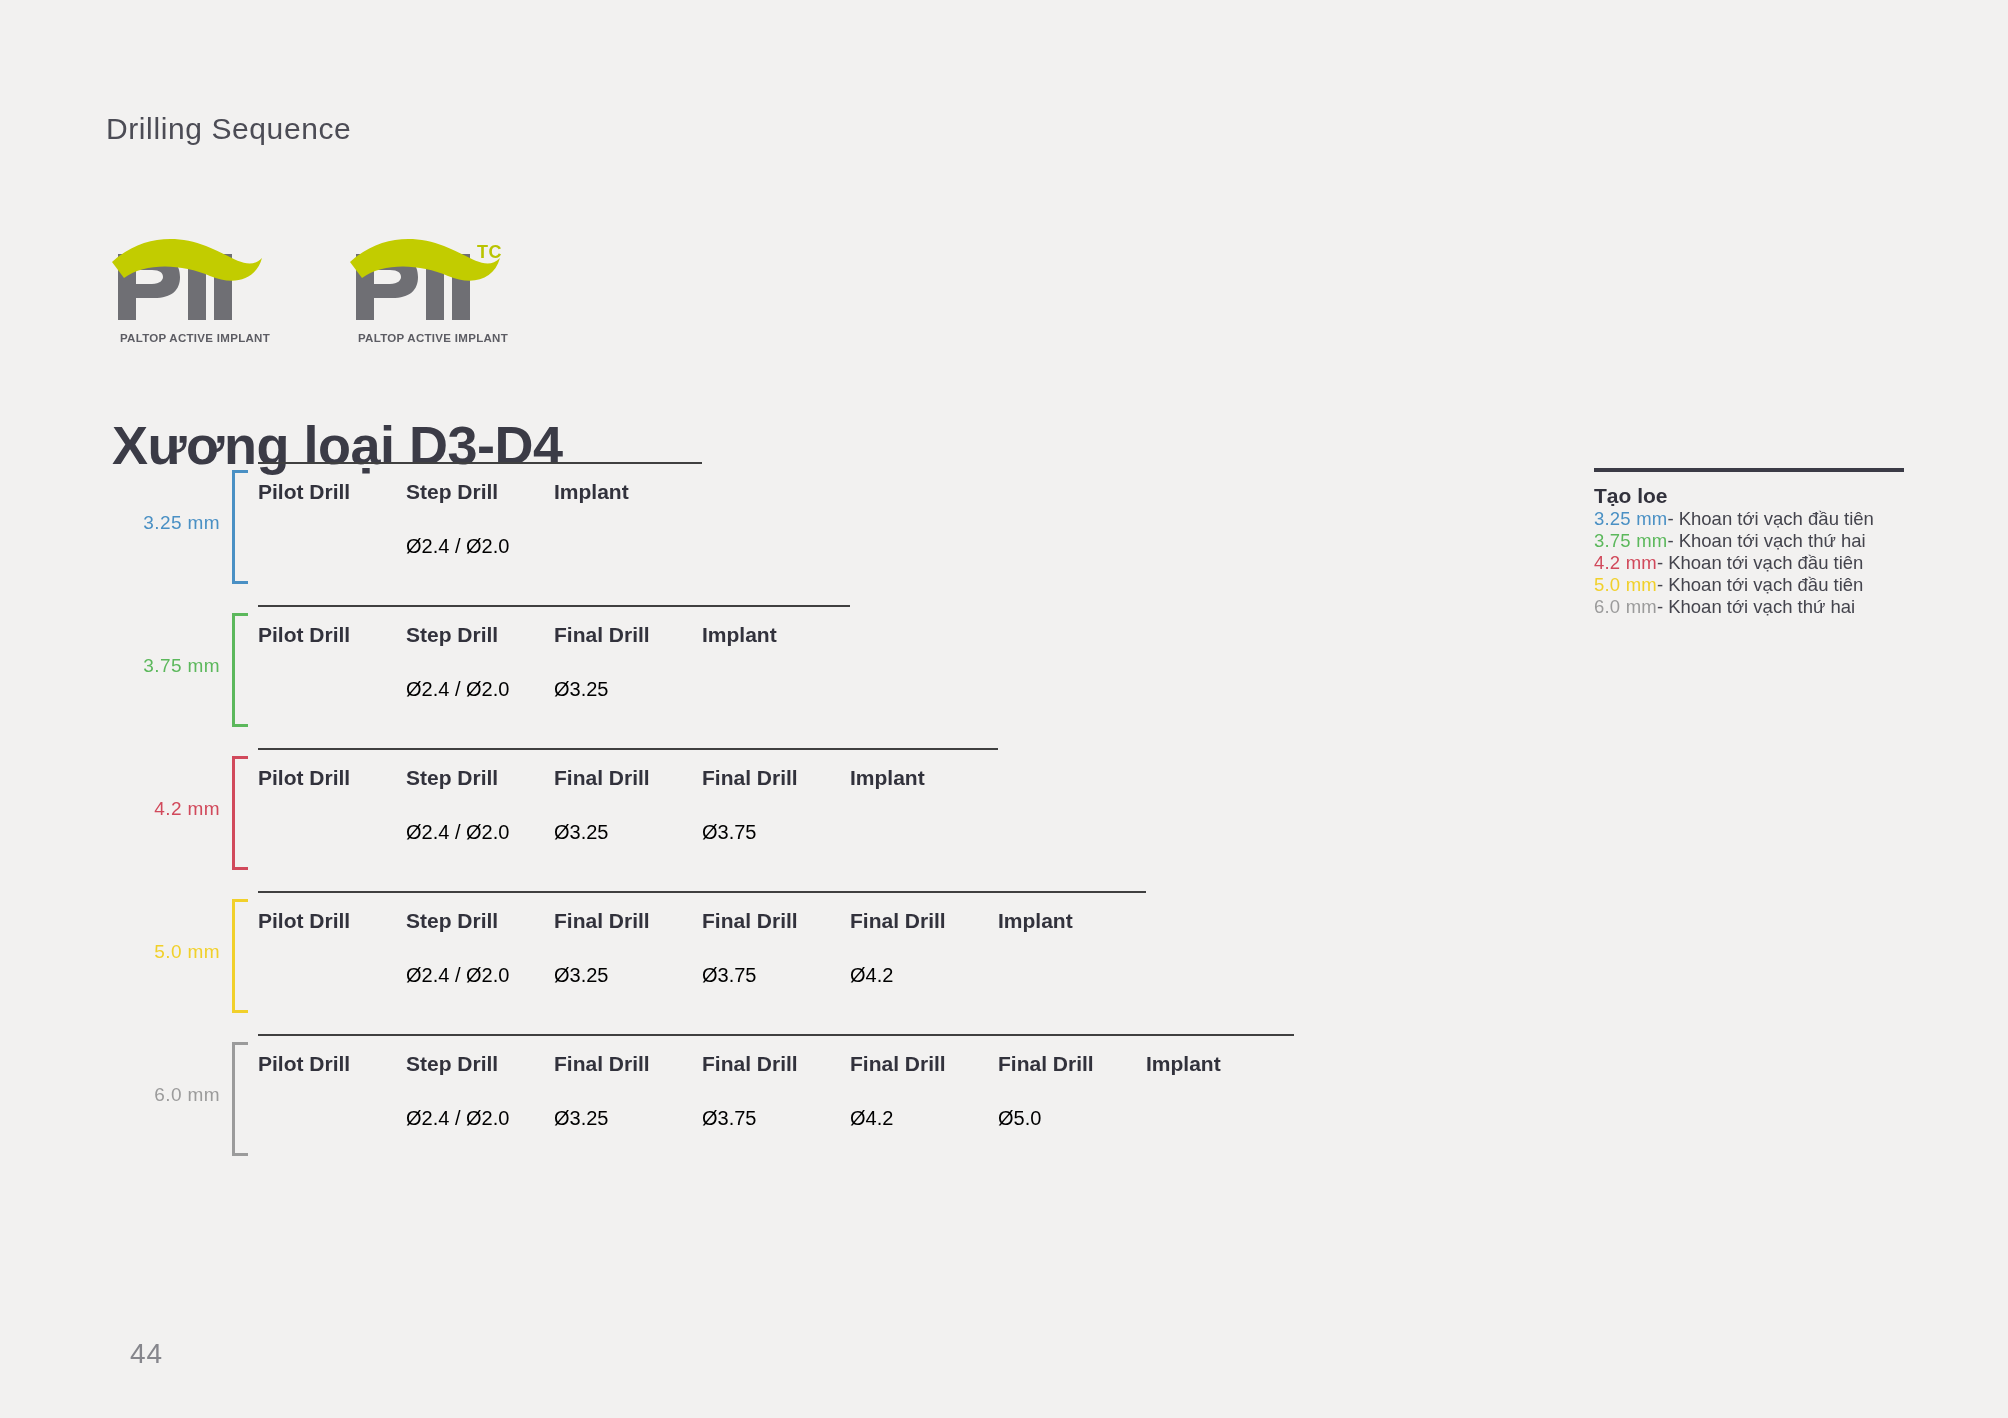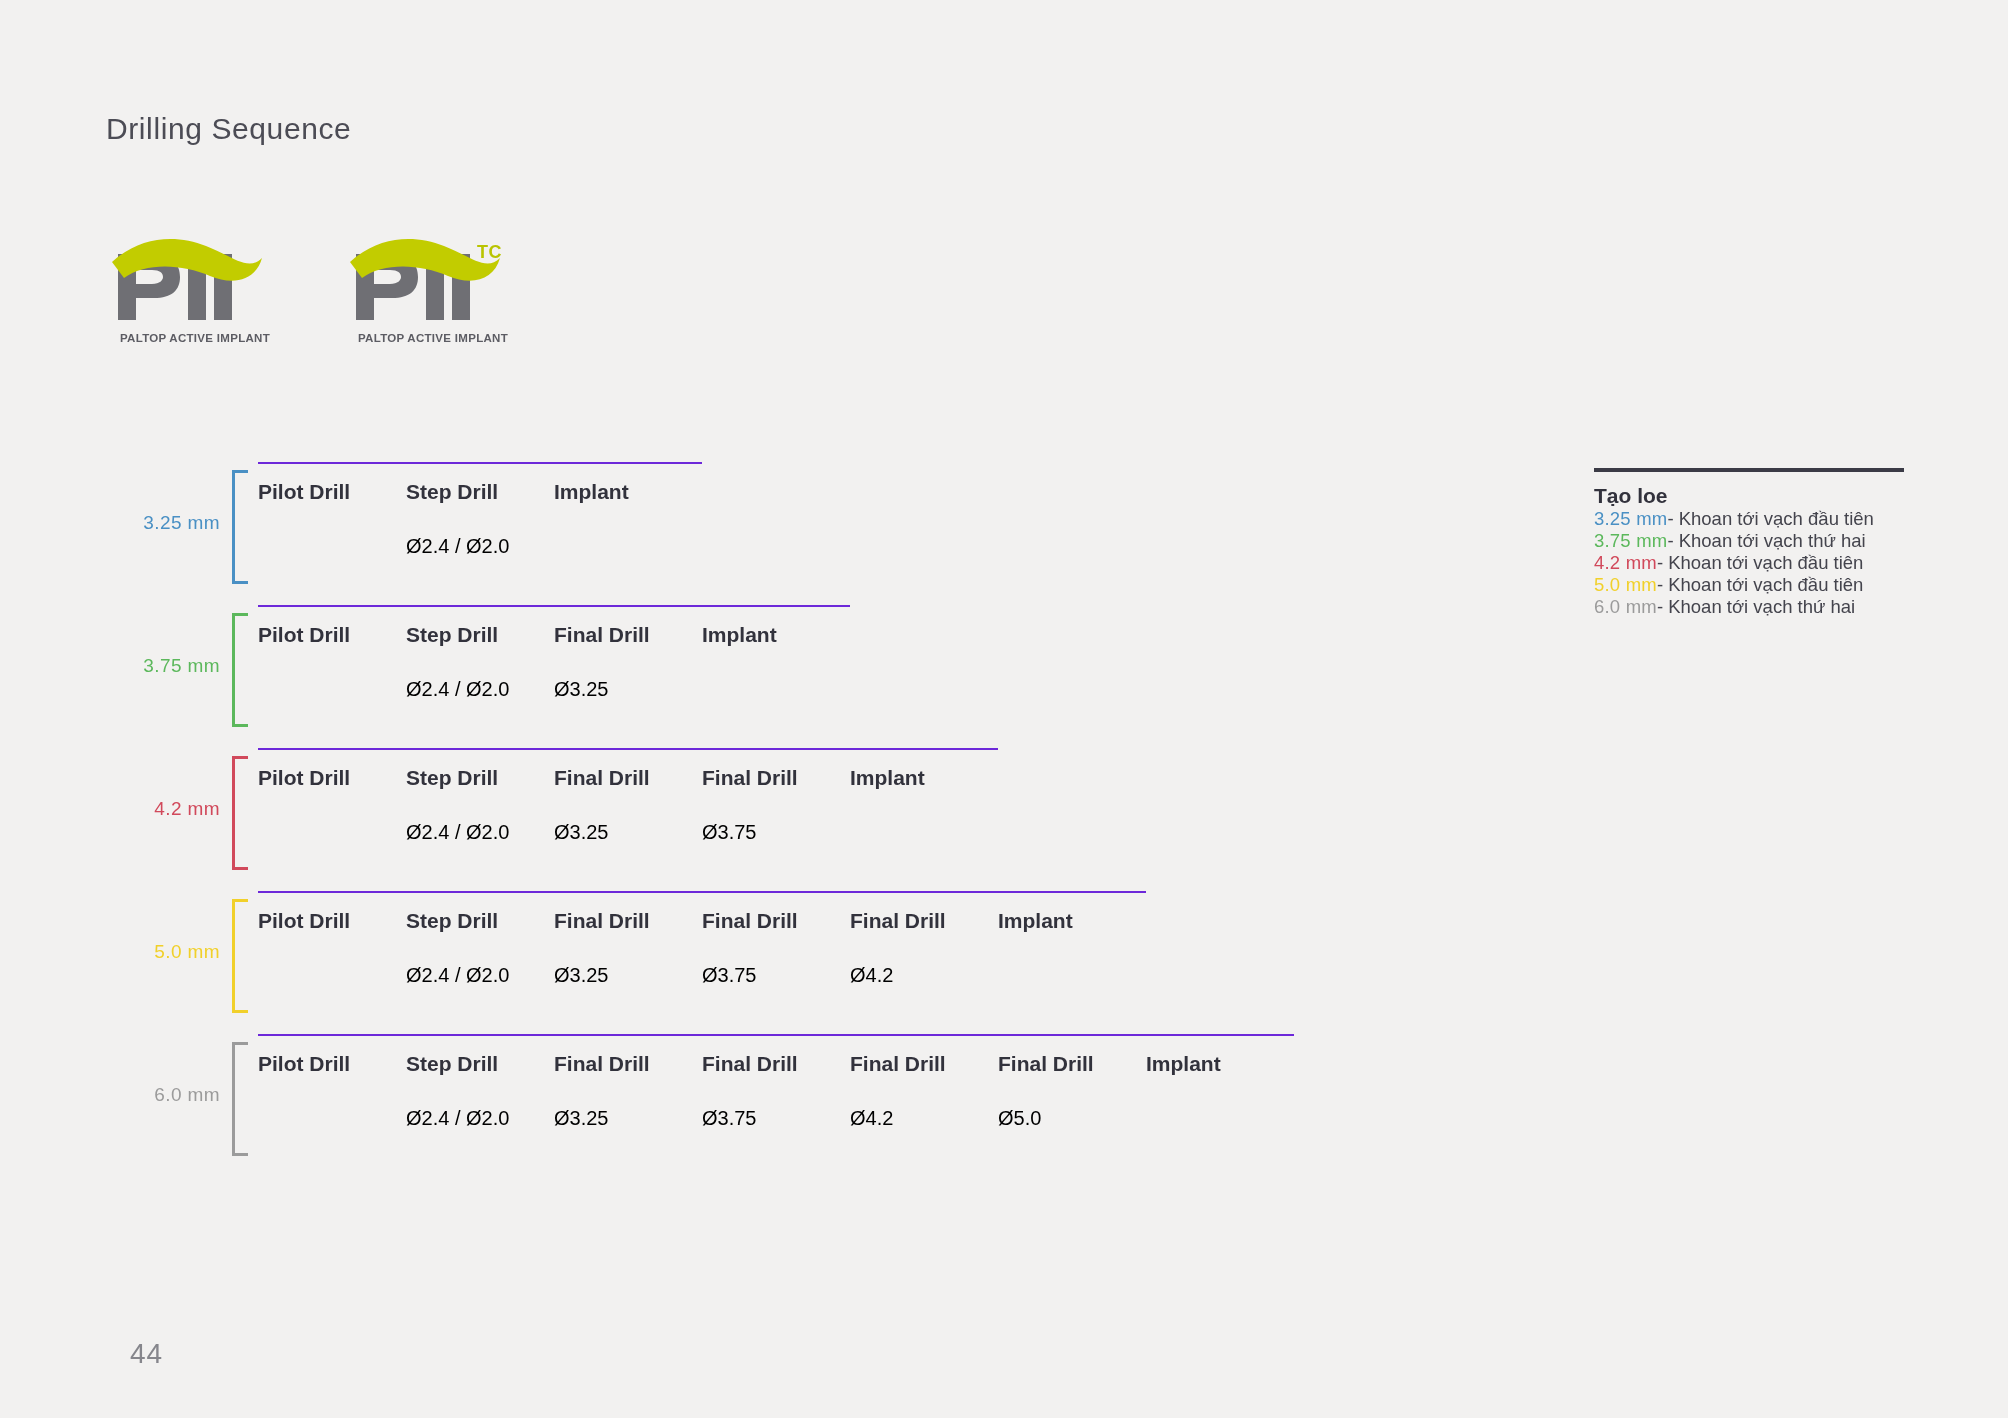--- a/index.html
+++ b/index.html
@@ -111,21 +111,21 @@
   }
   .cells {
     position: absolute;
     left: 146px;
     top: 0;
     display: flex;
   }
   .cell {
     width: 130px;
     padding-right: 18px;
-    border-top: 2px solid #6d28d9;
+    border-top: 2px solid #404040;
     padding-top: 12px;
   }
   .cell .t1 {
     font-size: 21px;
     font-weight: 700;
     color: #32323c;
     white-space: nowrap;
     line-height: 1.5;
   }
   .cell .t2 {
@@ -199,20 +199,21 @@
         <path d="M78 88 L78 22 L96 22 L96 88 Z" fill="#6f6f74"></path>
         <path d="M104 88 L104 22 L122 22 L122 88 Z" fill="#6f6f74"></path>
         <path d="M2 30 C30 4 66 2 96 14 C122 24 138 40 152 26 C146 48 124 54 100 44 C72 32 36 30 14 46 Z" fill="#c2cc00"></path>
       </svg>
       <div class="logo-tc">TC</div>
       <div class="logo-caption">PALTOP ACTIVE IMPLANT</div>
     </div>
 
   </div>
 
+  <h1 class="main-heading">Xương loại D3-D4</h1>
 
   <div class="rows">
       <div class="row">
         <div class="row-label" style="color: rgb(74, 144, 196);">3.25 mm</div>
         <div class="row-bracket" style="border-left-color: rgb(74, 144, 196); border-top-color: rgb(74, 144, 196); border-bottom-color: rgb(74, 144, 196);"></div>
         <div class="cells">
           <div class="cell">
             <div class="t1">Pilot Drill</div>
             <div class="t2"></div>
           </div>

